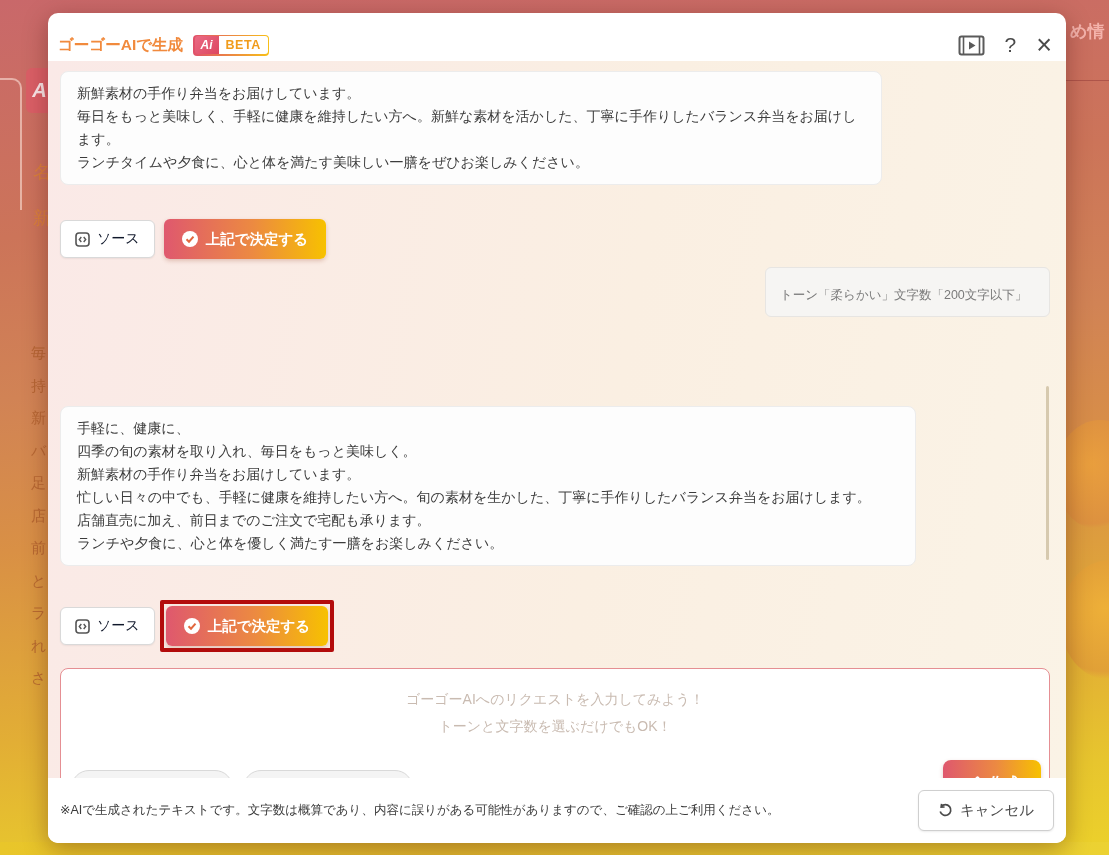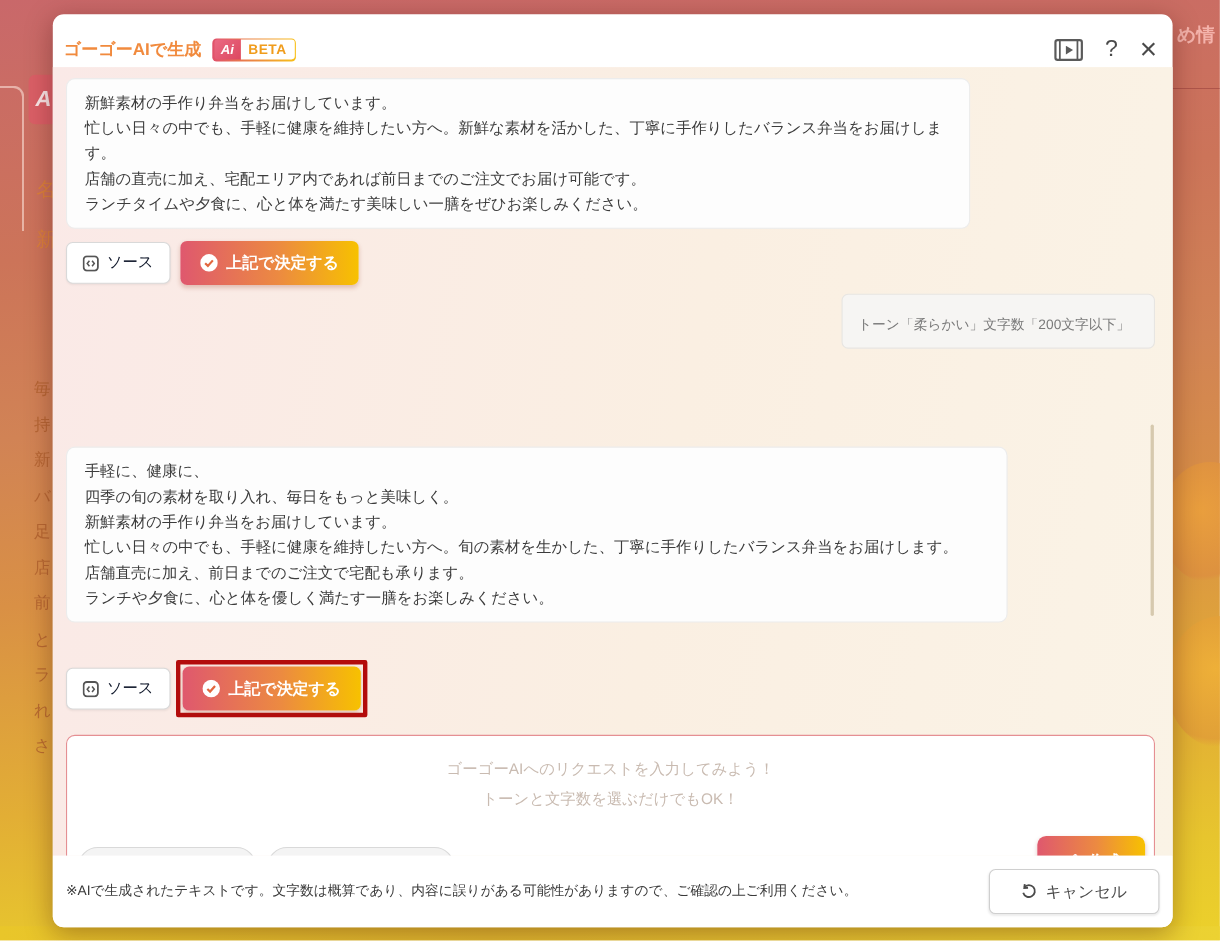--- a/index.html
+++ b/index.html
@@ -84,21 +84,21 @@
     background:#f4f4f4;border:1px solid #d9d9d9;padding:0 14px;font-size:14px;color:#333;cursor:pointer;box-sizing:border-box;}
   .pill-tone{width:162px;}
   .pill-length{width:170px;margin-left:10px;}
   .create-btn{margin-left:auto;height:46px;border-radius:8px;padding:0 22px;font-size:15px;}
   .scroll-thumb{position:absolute;right:17px;top:325px;width:3px;height:174px;background:#d6c9ae;border-radius:2px;cursor:pointer;}
 
   
   .modal-footer{position:absolute;left:0;right:0;bottom:0;height:65px;background:#fff;
     border-radius:0 0 10px 10px;display:flex;align-items:center;padding:0 12px;box-sizing:border-box;}
   .disclaimer{font-size:12.5px;color:#3a3a3a;}
-  .cancel-btn{position:absolute;right:12px;top:12px;width:155px;height:41px;display:inline-flex;align-items:center;
+  .cancel-btn{position:absolute;right:12px;top:12px;width:136px;height:41px;display:inline-flex;align-items:center;
     justify-content:center;gap:7px;background:#fff;border:1px solid #cfcfcf;border-radius:6px;font-size:14.5px;
     color:#4a4a4a;cursor:pointer;box-shadow:0 1px 2px rgba(0,0,0,.08);font-family:inherit;}
 
   svg{display:block;}
 </style>
 </head>
 <body>
 
 <div class="page-bg">
   <div class="bg-orange-circle1"></div>
@@ -146,22 +146,21 @@
       </span>
       <span class="hicon help-icon">?</span>
       <span class="hicon close-icon">×</span>
     </div>
   </div>
 
   <div class="modal-body">
 
     <div class="bubble bubble-1">
       <p>新鮮素材の手作り弁当をお届けしています。</p>
-      <p>忙しい日々の中でも、手軽に健康を維持したい方へ。新鮮な素材を活かした、丁寧に手作りしたバランス弁当をお届けします。</p>
-      <p>店舗の直売に加え、宅配エリア内であれば前日までのご注文でお届け可能です。</p>
+      <p>毎日をもっと美味しく、手軽に健康を維持したい方へ。新鮮な素材を活かした、丁寧に手作りしたバランス弁当をお届けします。</p>
       <p>ランチタイムや夕食に、心と体を満たす美味しい一膳をぜひお楽しみください。</p>
     </div>
 
     <div class="action-row action-row-1">
       <button class="source-btn">
         <span>
           <svg width="15" height="15" viewBox="0 0 15 15">
             <rect x="1" y="1" width="13" height="13" rx="3" fill="none" stroke="#555" stroke-width="1.6"></rect>
             <path d="M6.3 5 L4.3 7.5 L6.3 10" fill="none" stroke="#555" stroke-width="1.4"></path>
             <path d="M8.7 5 L10.7 7.5 L8.7 10" fill="none" stroke="#555" stroke-width="1.4"></path>

